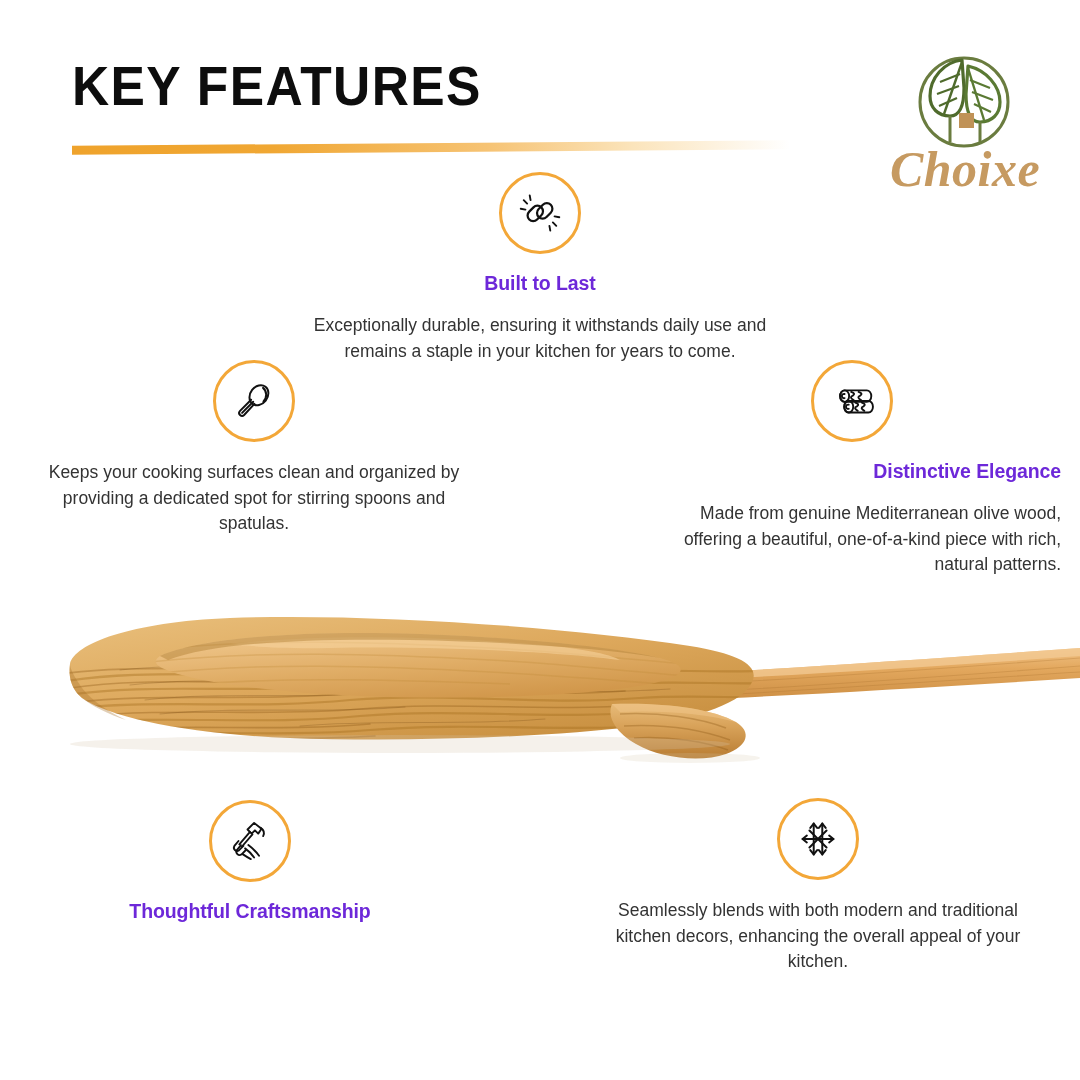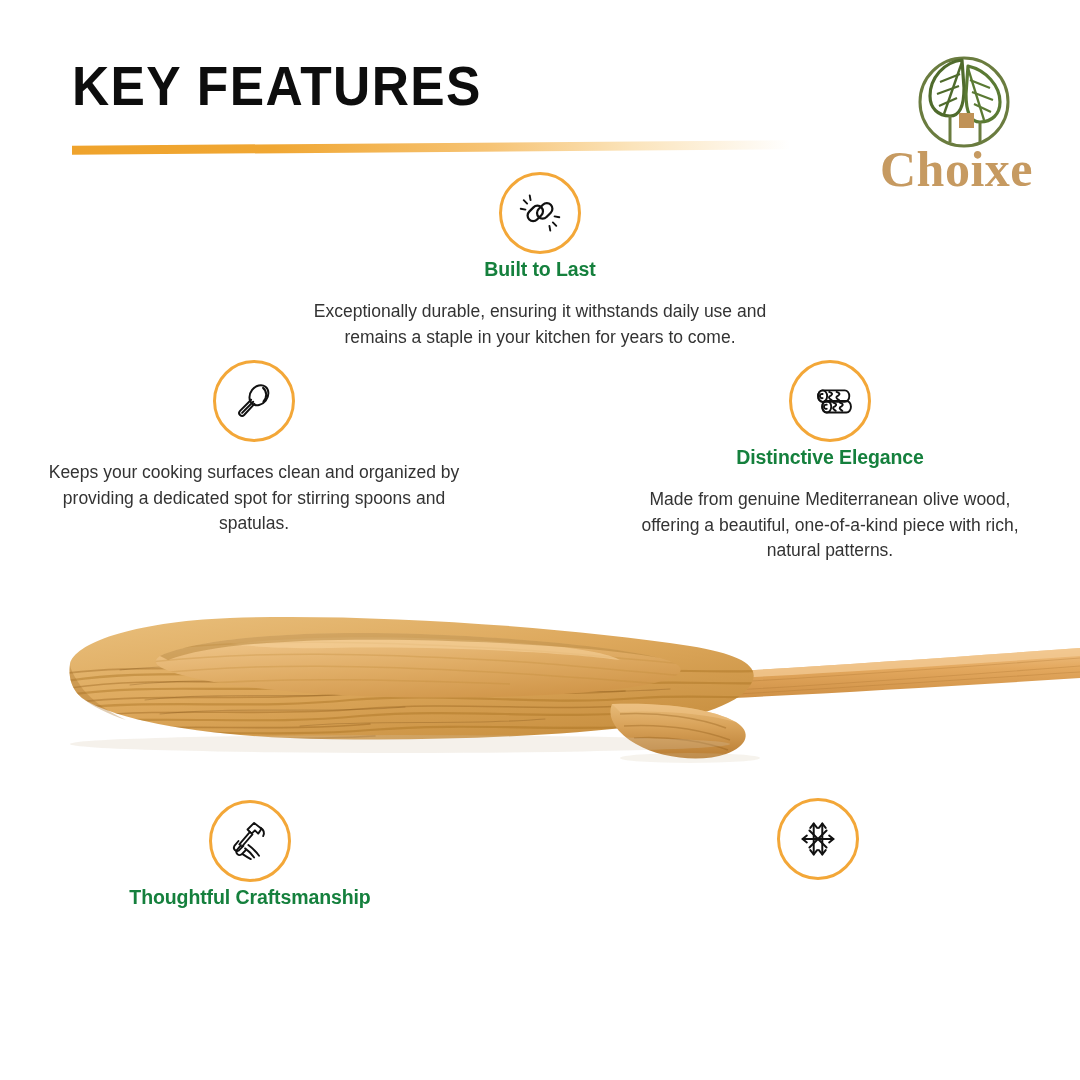--- a/index.html
+++ b/index.html
@@ -58,21 +58,23 @@
     left: 28px;
     top: 2px;
     width: 112px;
     height: 98px;
   }
   #brand-wordmark {
     position: absolute;
     left: 0;
     top: 94px;
     width: 170px;
+    text-align: center;
     font-family: "Liberation Serif", serif;
+    font-style: italic;
     font-weight: 700;
     font-size: 50px;
     color: #c69a61;
     letter-spacing: 0.5px;
     line-height: 1;
   }
 
   
   .feature {
     position: absolute;
@@ -86,42 +88,42 @@
     border: 3px solid #f3a738;
     border-radius: 50%;
     display: flex;
     align-items: center;
     justify-content: center;
     background: #ffffff;
   }
   .icon-circle svg { display: block; }
 
   .feature-title {
-    margin-top: 4px;
+    margin-top: 18px;
     font-family: "Liberation Sans", sans-serif;
     font-size: 19.5px;
     font-weight: 700;
-    color: #15803d;
+    color: #6d28d9;
     letter-spacing: -0.1px;
     line-height: 1.2;
   }
 
   .feature-desc {
     margin-top: 18px;
     font-family: "Liberation Sans", sans-serif;
     font-size: 17.5px;
     font-weight: 400;
     color: #333333;
     line-height: 1.46;
   }
 
   
   #feature-built-to-last   { left: 290px; top: 172px; width: 500px; }
   #feature-functional      { left: 45px;  top: 360px; width: 418px; }
-  #feature-distinctive     { left: 621px; top: 360px; width: 418px; }
+  #feature-distinctive     { left: 643px; top: 360px; width: 418px; text-align: right; }
   #feature-craftsmanship   { left: 40px;  top: 800px; width: 420px; }
   #feature-versatile       { left: 608px; top: 798px; width: 420px; }
 
   
   #product-image {
     position: absolute;
     left: 0;
     top: 586px;
     width: 1080px;
     height: 200px;
@@ -357,15 +359,16 @@
 
           <path d="M10 28 L46 28"></path>
           <path d="M15 24 L10 28 L15 32"></path>
           <path d="M41 24 L46 28 L41 32"></path>
 
           <path d="M18 18 L38 38"></path>
           <path d="M38 18 L18 38"></path>
         </g>
       </svg>
     </div>
+    <div class="feature-desc">Seamlessly blends with both modern and traditional kitchen decors, enhancing the overall appeal of your kitchen.</div>
   </div>
 
 </div>
 
 </body></html>

